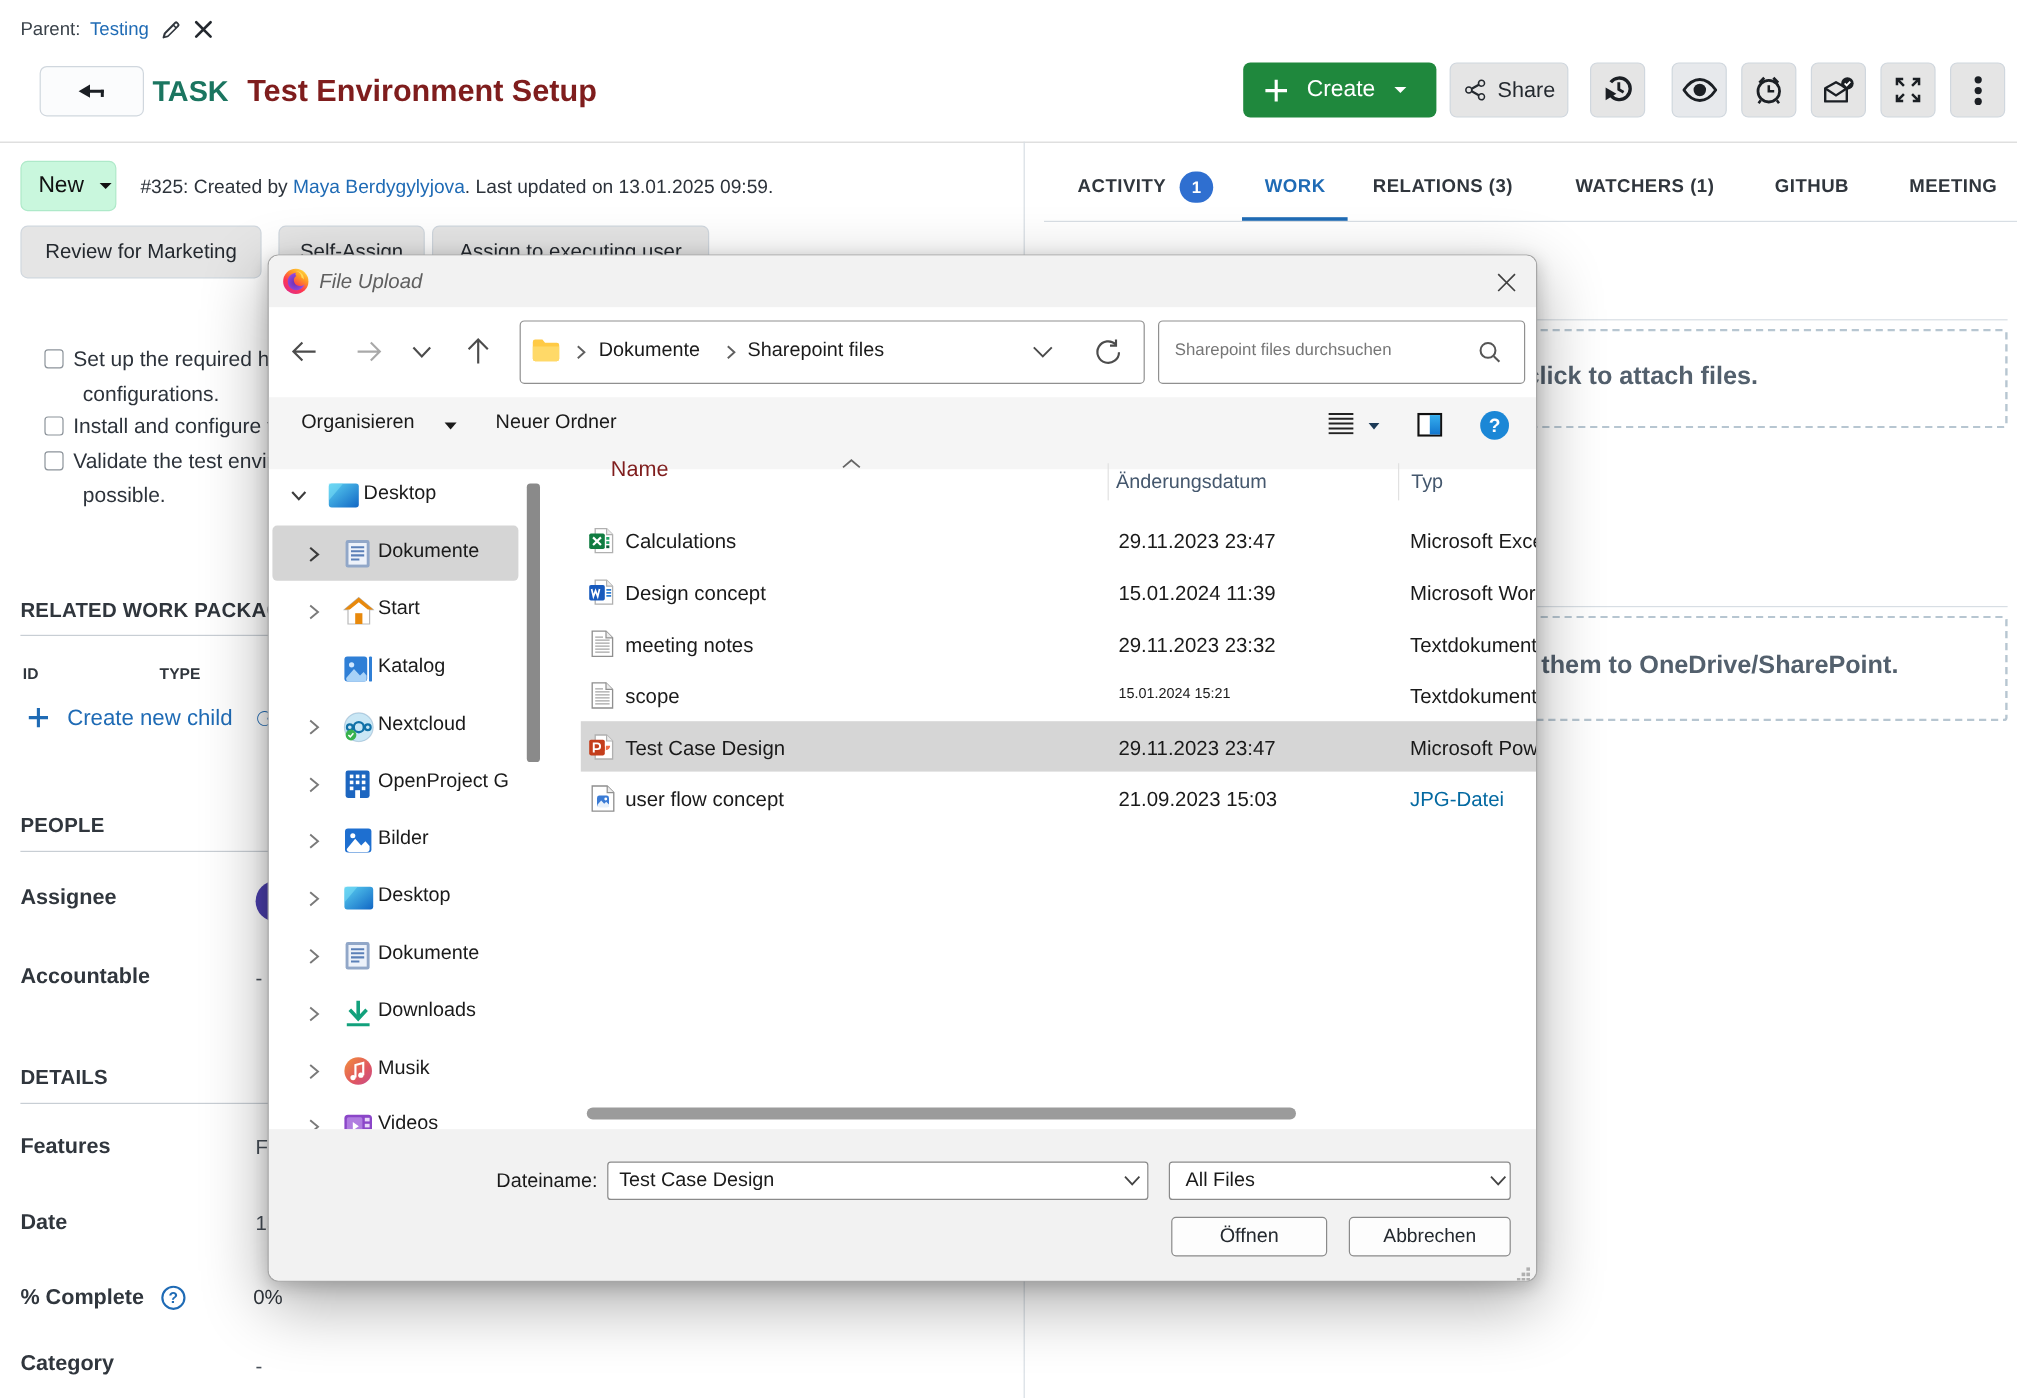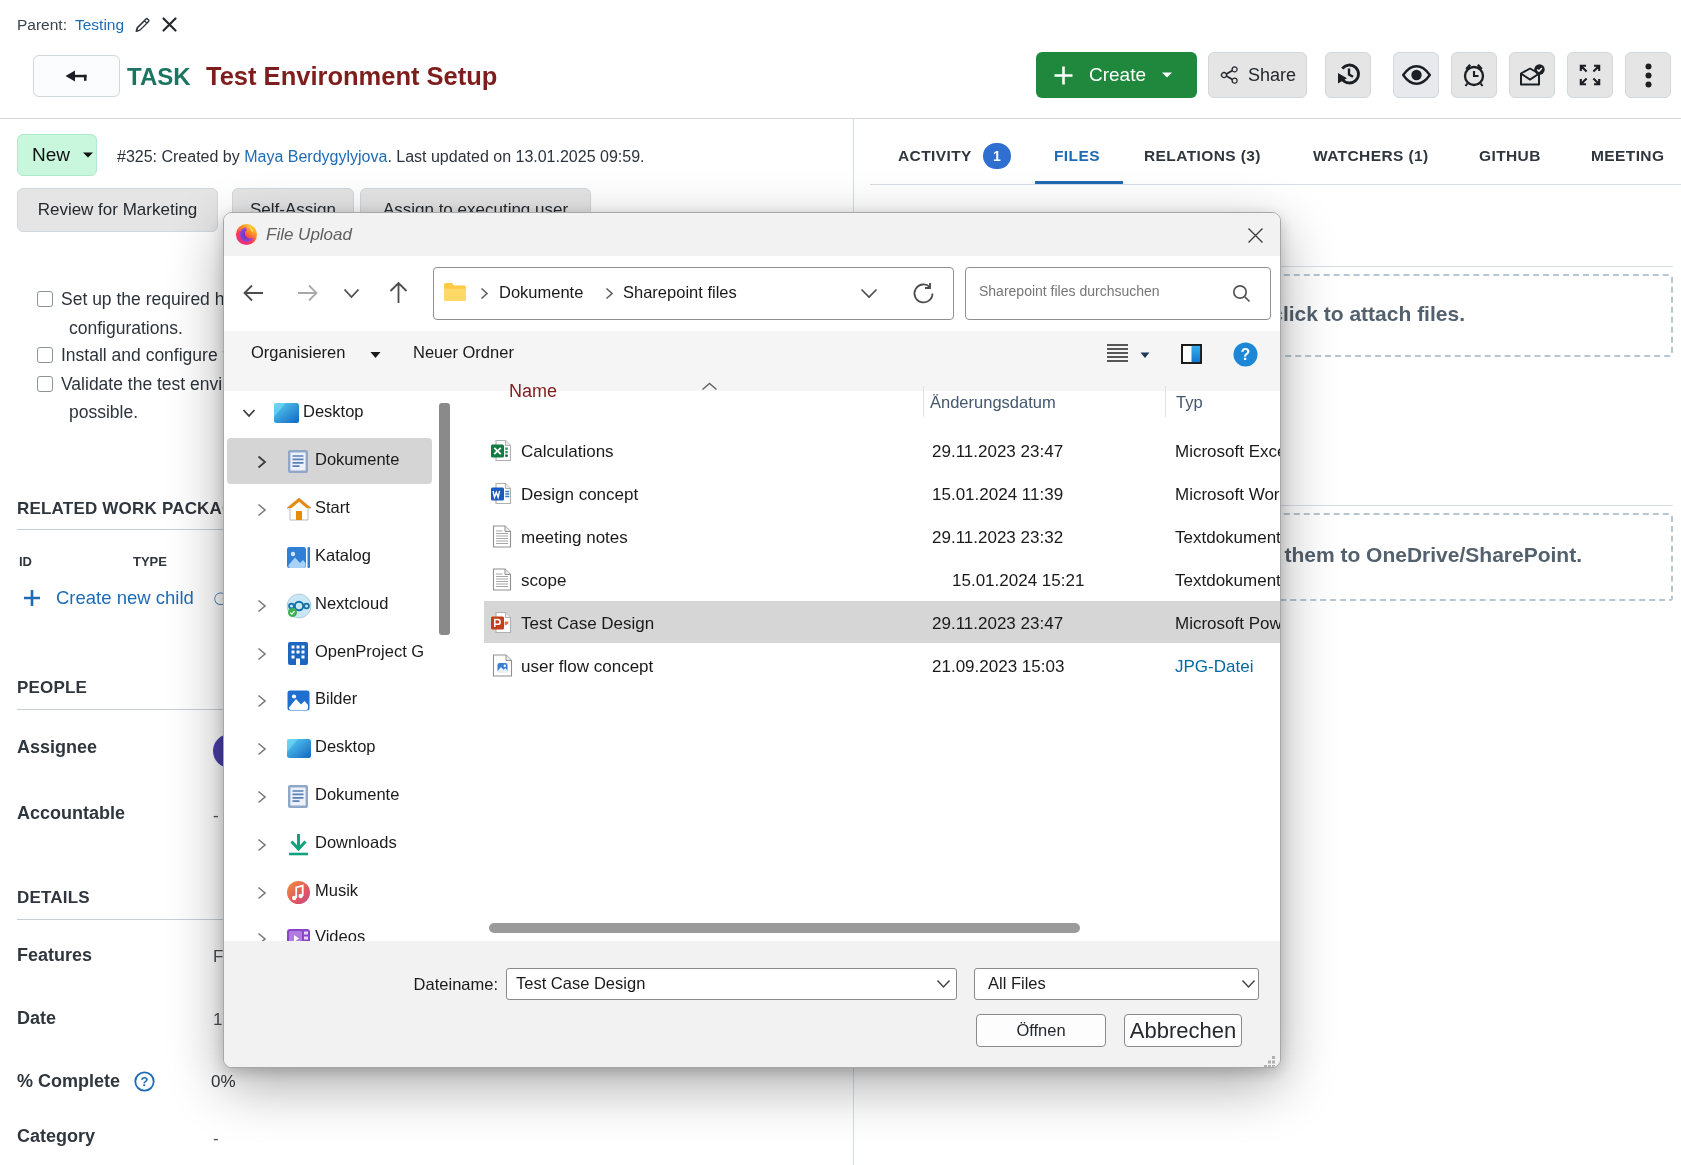--- a/index.html
+++ b/index.html
@@ -94,21 +94,21 @@
     </svg>
   <div class="val" style="left:211px;top:1072px;color:#30363d;">0%</div>
   <div class="lbl" style="left:17px;top:1126px;">Category</div>
   <div class="val" style="left:213px;top:1129px;">-</div>
 
   <div class="vline" style="left:853px;top:118px;height:1047px;"></div>
   <div class="hline" style="left:870px;top:184px;width:811px;"></div>
 
   <div class="tab" style="left:898px;">ACTIVITY</div>
   <div class="abs" style="left:983px;top:143px;width:28px;height:26px;border-radius:13px;background:#2f6fd0;color:#fff;font-size:14px;font-weight:700;display:flex;align-items:center;justify-content:center;">1</div>
-  <div class="tab" style="left:1054px;color:#1f6bb5;">FILES</div>
+  <div class="tab" style="left:1054px;color:#1f6bb5;">WORK</div>
   <div class="abs" style="left:1035px;top:181px;width:88px;height:3px;background:#1f6bb5;"></div>
   <div class="tab" style="left:1144px;">RELATIONS (3)</div>
   <div class="tab" style="left:1313px;">WATCHERS (1)</div>
   <div class="tab" style="left:1479px;">GITHUB</div>
   <div class="tab" style="left:1591px;">MEETING</div>
 
   <div class="hline" style="left:872px;top:266px;width:801px;"></div>
   <div class="abs" style="left:872px;top:274px;width:797px;height:79px;border:2px dashed #b7c6d1;border-radius:3px;"></div>
   <div class="abs" style="right:216px;top:302px;font-size:21px;font-weight:700;color:#53606d;">Drag files here or click to attach files.</div>
 
@@ -478,21 +478,21 @@
     <div class="abs" style="left:61px;top:137px;font-size:17px;color:#1a1a1a;">meeting notes</div>
     <div class="abs" style="left:472px;top:137px;font-size:17px;color:#1a1a1a;">29.11.2023 23:32</div>
     <div class="abs" style="left:715px;top:137px;font-size:17px;color:#1a1a1a;">Textdokument</div>
 
     <div class="abs" style="left:32px;top:177px;"><svg width="20" height="23" viewBox="0 0 20 23">
           <path d="M1.5 1 H13 L18.5 6.5 V22 H1.5 Z" fill="#fff" stroke="#8f8f8f" stroke-width="1.1"></path>
           <path d="M13 1 V6.5 H18.5" fill="#ececec" stroke="#8f8f8f" stroke-width="1"></path>
           <path d="M4 6 h6.5 M4 8.5 h12 M4 11 h12 M4 13.5 h12 M4 16 h12 M4 18.5 h12" stroke="#a5a5a5" stroke-width="1.1"></path>
         </svg></div>
     <div class="abs" style="left:61px;top:180px;font-size:17px;color:#1a1a1a;">scope</div>
-    <div class="abs" style="left:492px;top:180px;font-size:17px;color:#1a1a1a;">15.01.2024 15:21</div>
+    <div class="abs" style="left:472px;top:180px;font-size:12px;color:#1a1a1a;">15.01.2024 15:21</div>
     <div class="abs" style="left:715px;top:180px;font-size:17px;color:#1a1a1a;">Textdokument</div>
 
     <div class="abs" style="left:30px;top:220px;"><svg width="23" height="23" viewBox="0 0 23 23">
           <path d="M6 1.5 H15.5 L20.5 6.5 V21.5 H6 Z" fill="#fff" stroke="#b0b0b0" stroke-width="1.1"></path>
           <path d="M15.5 1.5 V6.5 H20.5" fill="#ececec" stroke="#b0b0b0" stroke-width="1"></path>
           <path d="M18.5 10.5 a3.5 3.5 0 0 1 -3.5 3.5 V10.5 Z" fill="#ed6c47"></path>
           <path d="M14.3 14.7 V11 a3.7 3.7 0 0 0 -3.7 3.7 Z" fill="#ff8f6b"></path>
           <rect x="1" y="5.5" width="13" height="13" rx="1.5" fill="#c43e1c"></rect>
           <path d="M4.8 16 V8.5 h2.9 a2.4 2.4 0 0 1 0 4.8 H4.8" fill="none" stroke="#fff" stroke-width="1.6"></path>
         </svg></div>
@@ -520,21 +520,21 @@
   <div class="abs" style="left:292px;top:761px;font-size:16.5px;color:#1a1a1a;">Test Case Design</div>
   <svg class="abs" style="left:712px;top:766px;" width="15" height="10" viewBox="0 0 15 10">
       <path d="M1.5 1.5 L7.5 8 L13.5 1.5" fill="none" stroke="#444" stroke-width="1.5"></path>
     </svg>
   <div class="abs" style="left:750px;top:755px;width:285px;height:32px;background:#fff;border:1px solid #8a8a8a;border-radius:3px;box-sizing:border-box;"></div>
   <div class="abs" style="left:764px;top:761px;font-size:16.5px;color:#1a1a1a;">All Files</div>
   <svg class="abs" style="left:1017px;top:766px;" width="15" height="10" viewBox="0 0 15 10">
       <path d="M1.5 1.5 L7.5 8 L13.5 1.5" fill="none" stroke="#444" stroke-width="1.5"></path>
     </svg>
   <div class="abs" style="left:752px;top:801px;width:130px;height:33px;background:#fdfdfd;border:1px solid #8a8a8a;border-radius:4px;box-sizing:border-box;display:flex;align-items:center;justify-content:center;font-size:16.5px;">Öffnen</div>
-  <div class="abs" style="left:900px;top:801px;width:118px;height:33px;background:#fdfdfd;border:1px solid #8a8a8a;border-radius:4px;box-sizing:border-box;display:flex;align-items:center;justify-content:center;font-size:22px;">Abbrechen</div>
+  <div class="abs" style="left:900px;top:801px;width:135px;height:33px;background:#fdfdfd;border:1px solid #8a8a8a;border-radius:4px;box-sizing:border-box;display:flex;align-items:center;justify-content:center;font-size:16px;">Abbrechen</div>
   <svg class="abs" style="left:1040px;top:843px;" width="12" height="12" viewBox="0 0 12 12" fill="#b0b0b0">
       <rect x="8" y="0" width="3" height="3"></rect>
       <rect x="8" y="4.5" width="3" height="3"></rect>
       <rect x="8" y="9" width="3" height="3"></rect>
       <rect x="4" y="4.5" width="3" height="3"></rect>
       <rect x="4" y="9" width="3" height="3"></rect>
       <rect x="0" y="9" width="3" height="3"></rect>
     </svg>
 </div>
 

